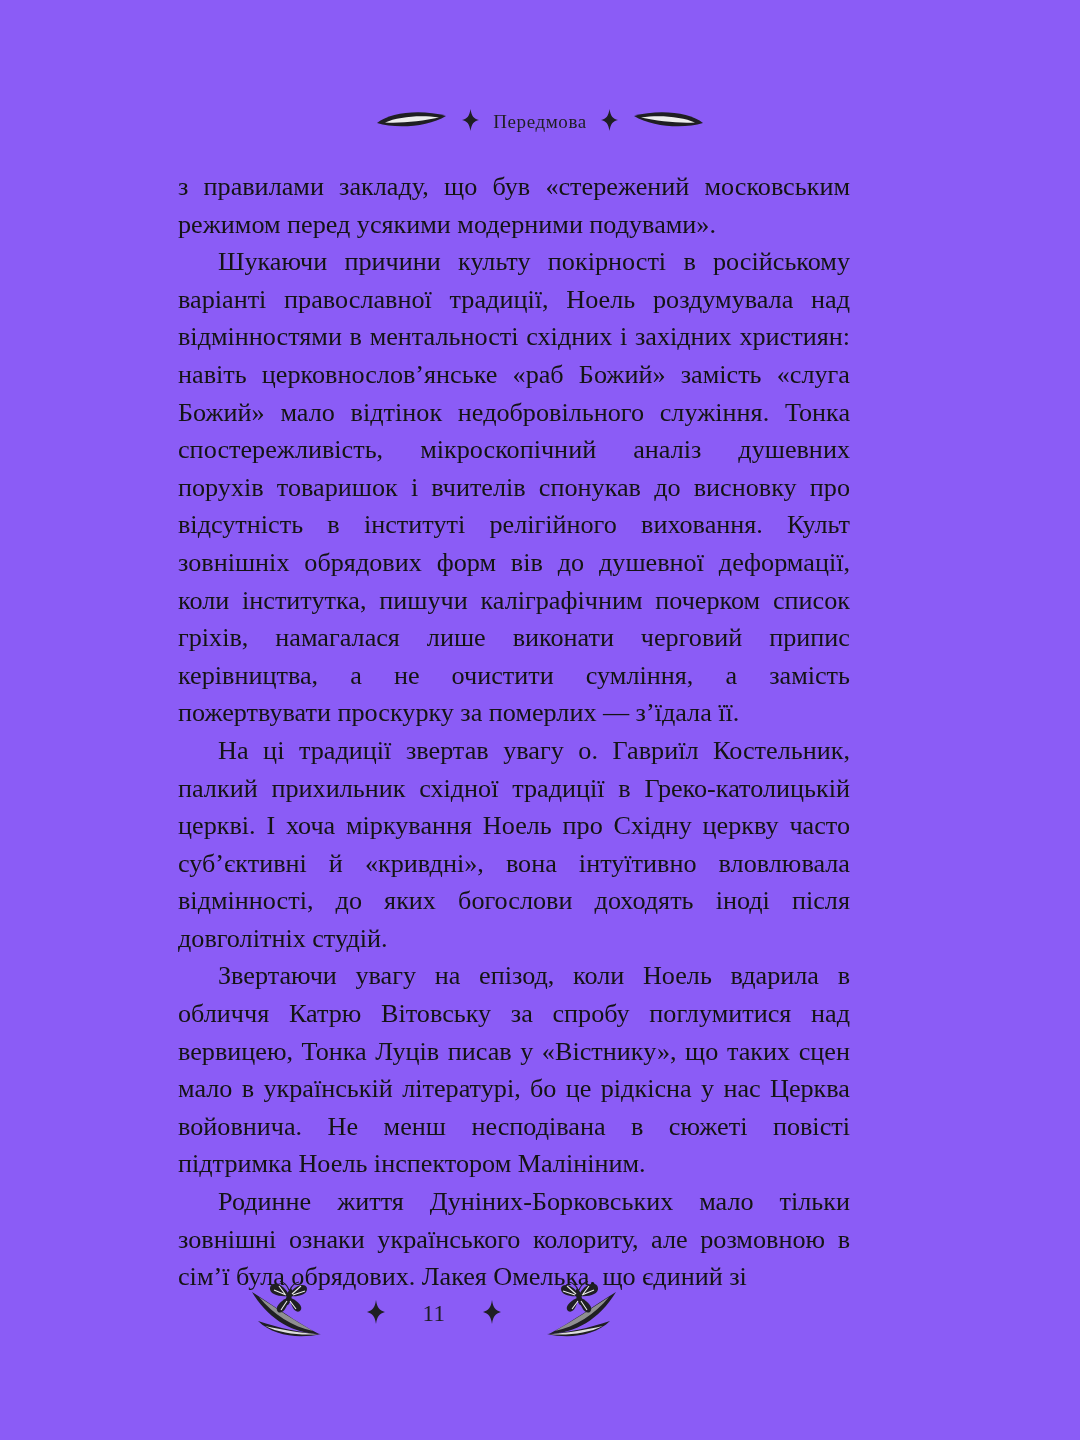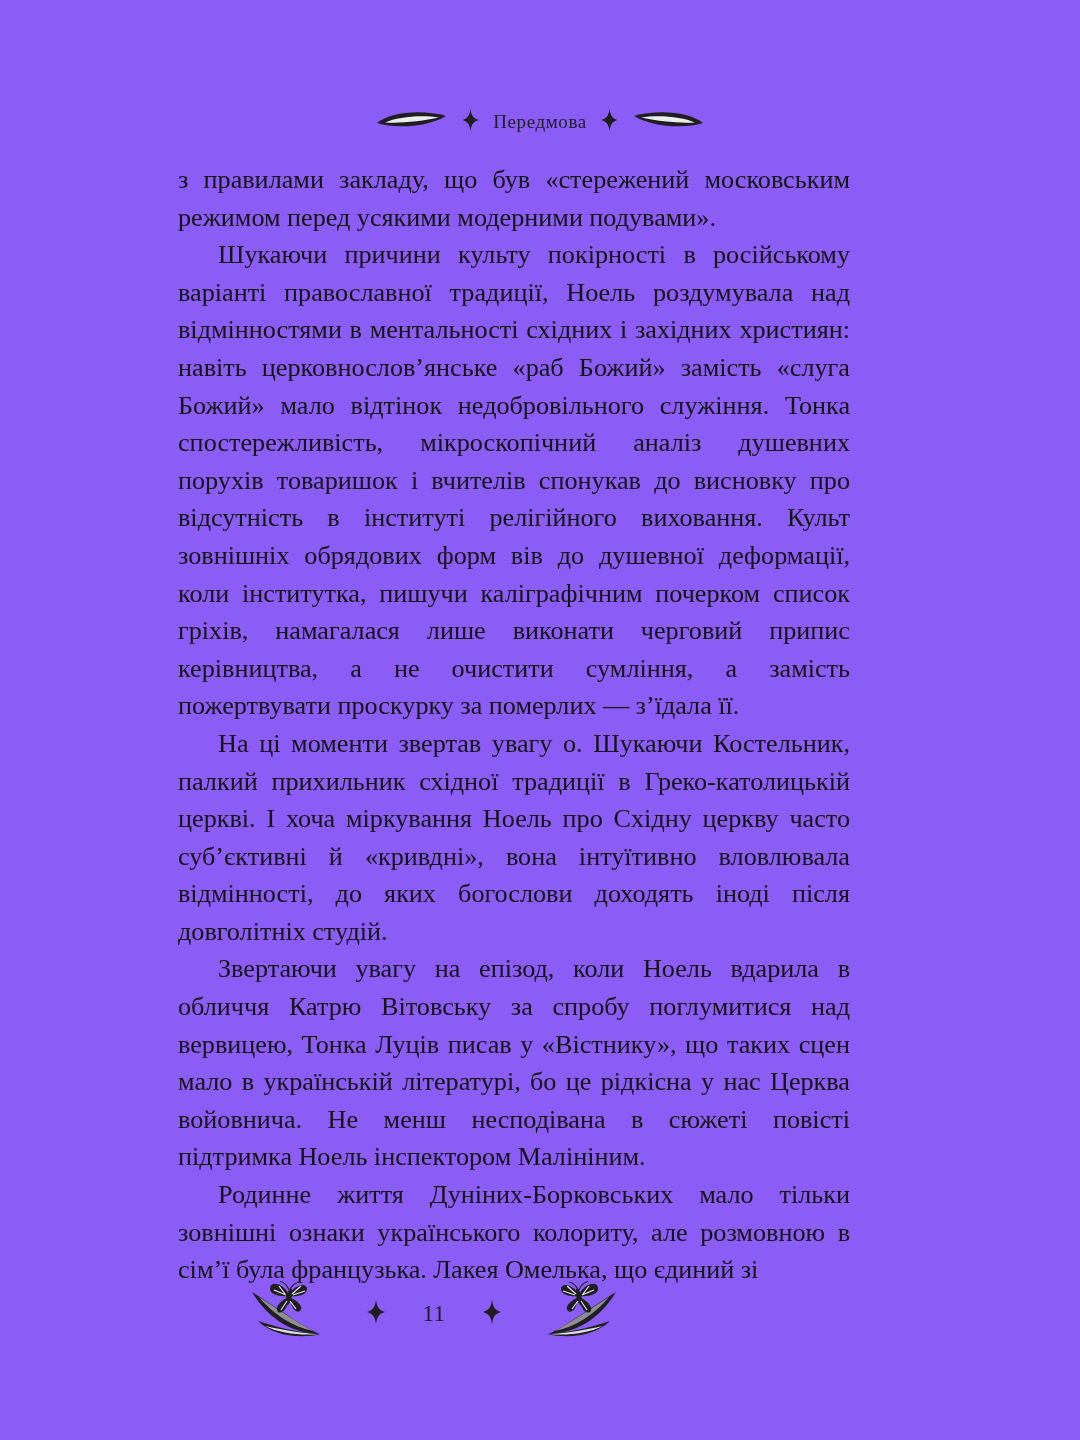--- a/index.html
+++ b/index.html
@@ -46,21 +46,21 @@
   }
 
   .diamond {
     display: block;
   }
 
   
   .textblock {
     position: absolute;
     left: 178px;
-    top: 161px;
+    top: 168px;
     width: 672px;
   }
 
   .para {
     margin: 0;
     font-size: 26.2px;
     line-height: 37.6px;
     text-align: justify;
     text-align-last: left;
     color: #141414;
@@ -131,23 +131,23 @@
         <path d="M71 14 C58 3, 26 0, 2 7 C20 18, 52 20, 71 14 Z" fill="#1f1f23"></path>
         <path d="M63 13.5 C50 7.5, 26 5.5, 9 8.6 C25 12.2, 48 14.6, 63 13.5 Z" fill="#ffffff" opacity="0.92"></path>
       </svg>
     </span>
 
   </div>
 
   <div class="textblock">
     <p class="para">з правилами закладу, що був «стережений московським режимом перед усякими модерними подувами».</p>
     <p class="para indent">Шукаючи причини культу покірності в російському варіанті православної традиції, Ноель роздумувала над відмінностями в ментальності східних і західних християн: навіть церковнослов’янське «раб Божий» замість «слуга Божий» мало відтінок недобровільного служіння. Тонка спостережливість, мікроскопічний аналіз душевних порухів товаришок і вчителів спонукав до висновку про відсутність в інституті релігійного виховання. Культ зовнішніх обрядових форм вів до душевної деформації, коли інститутка, пишучи каліграфічним почерком список гріхів, намагалася лише виконати черговий припис керівництва, а не очистити сумління, а замість пожертвувати проскурку за померлих — з’їдала її.</p>
-    <p class="para indent">На ці моменти звертав увагу о. Шукаючи Костельник, палкий прихильник східної традиції в Греко-католицькій церкві. І хоча міркування Ноель про Східну церкву часто суб’єктивні й «кривдні», вона інтуїтивно вловлювала відмінності, до яких богослови доходять іноді після довголітніх студій.</p>
+    <p class="para indent">На ці традиції звертав увагу о. Гавриїл Костельник, палкий прихильник східної традиції в Греко-католицькій церкві. І хоча міркування Ноель про Східну церкву часто суб’єктивні й «кривдні», вона інтуїтивно вловлювала відмінності, до яких богослови доходять іноді після довголітніх студій.</p>
     <p class="para indent">Звертаючи увагу на епізод, коли Ноель вдарила в обличчя Катрю Вітовську за спробу поглумитися над вервицею, Тонка Луців писав у «Вістнику», що таких сцен мало в українській літературі, бо це рідкісна у нас Церква войовнича. Не менш несподівана в сюжеті повісті підтримка Ноель інспектором Малініним.</p>
-    <p class="para indent">Родинне життя Дуніних-Борковських мало тільки зовнішні ознаки українського колориту, але розмовною в сім’ї була французька. Лакея Омелька, що єдиний зі</p>
+    <p class="para indent">Родинне життя Дуніних-Борковських мало тільки зовнішні ознаки українського колориту, але розмовною в сім’ї була обрядових. Лакея Омелька, що єдиний зі</p>
   </div>
 
   <div class="footer">
 
     <span class="butterfly-orn">
       <svg width="86" height="62" viewBox="0 0 86 62">
 
         <path d="M3 11 C24 24, 47 41, 70 53 C44 52, 20 39, 3 11 Z" fill="#1f1f23"></path>
         <path d="M9 40 C30 47, 52 52, 72 53 C50 58, 24 55, 9 40 Z" fill="#1f1f23"></path>
         <path d="M16 45 C34 49, 53 52, 69 53.2 C51 54.6, 31 52.4, 16 45 Z" fill="#ffffff" opacity="0.85"></path>

